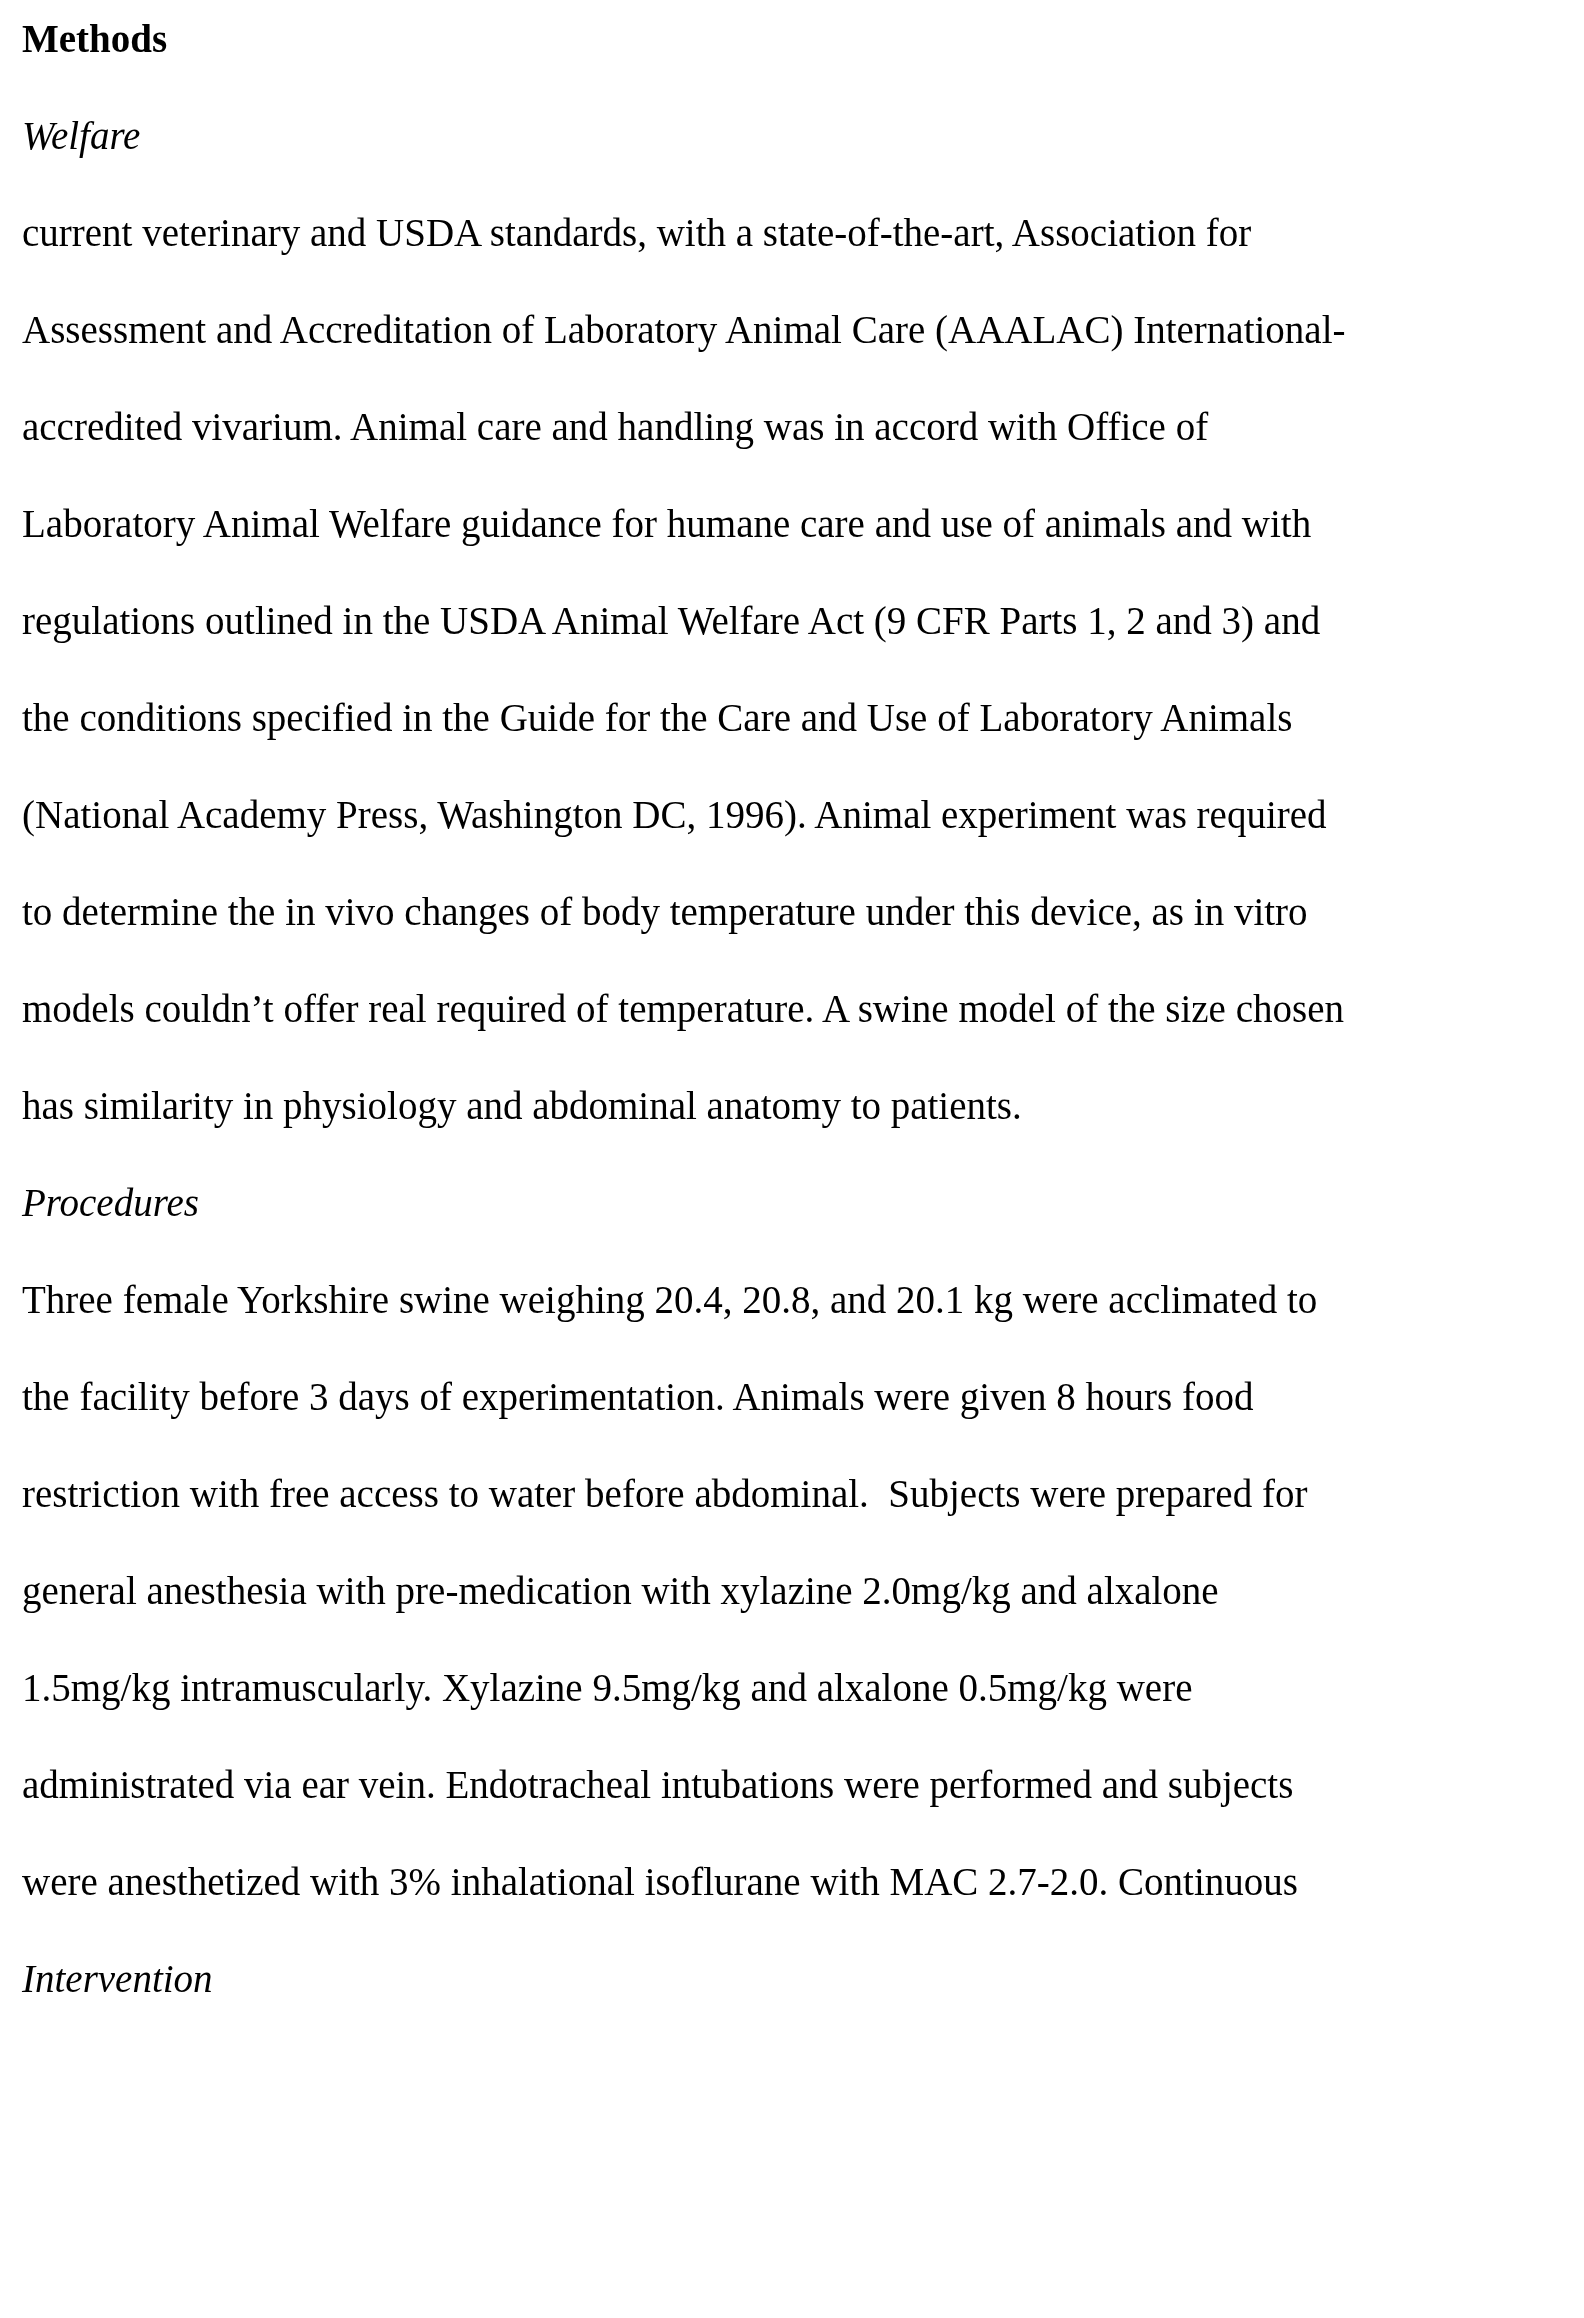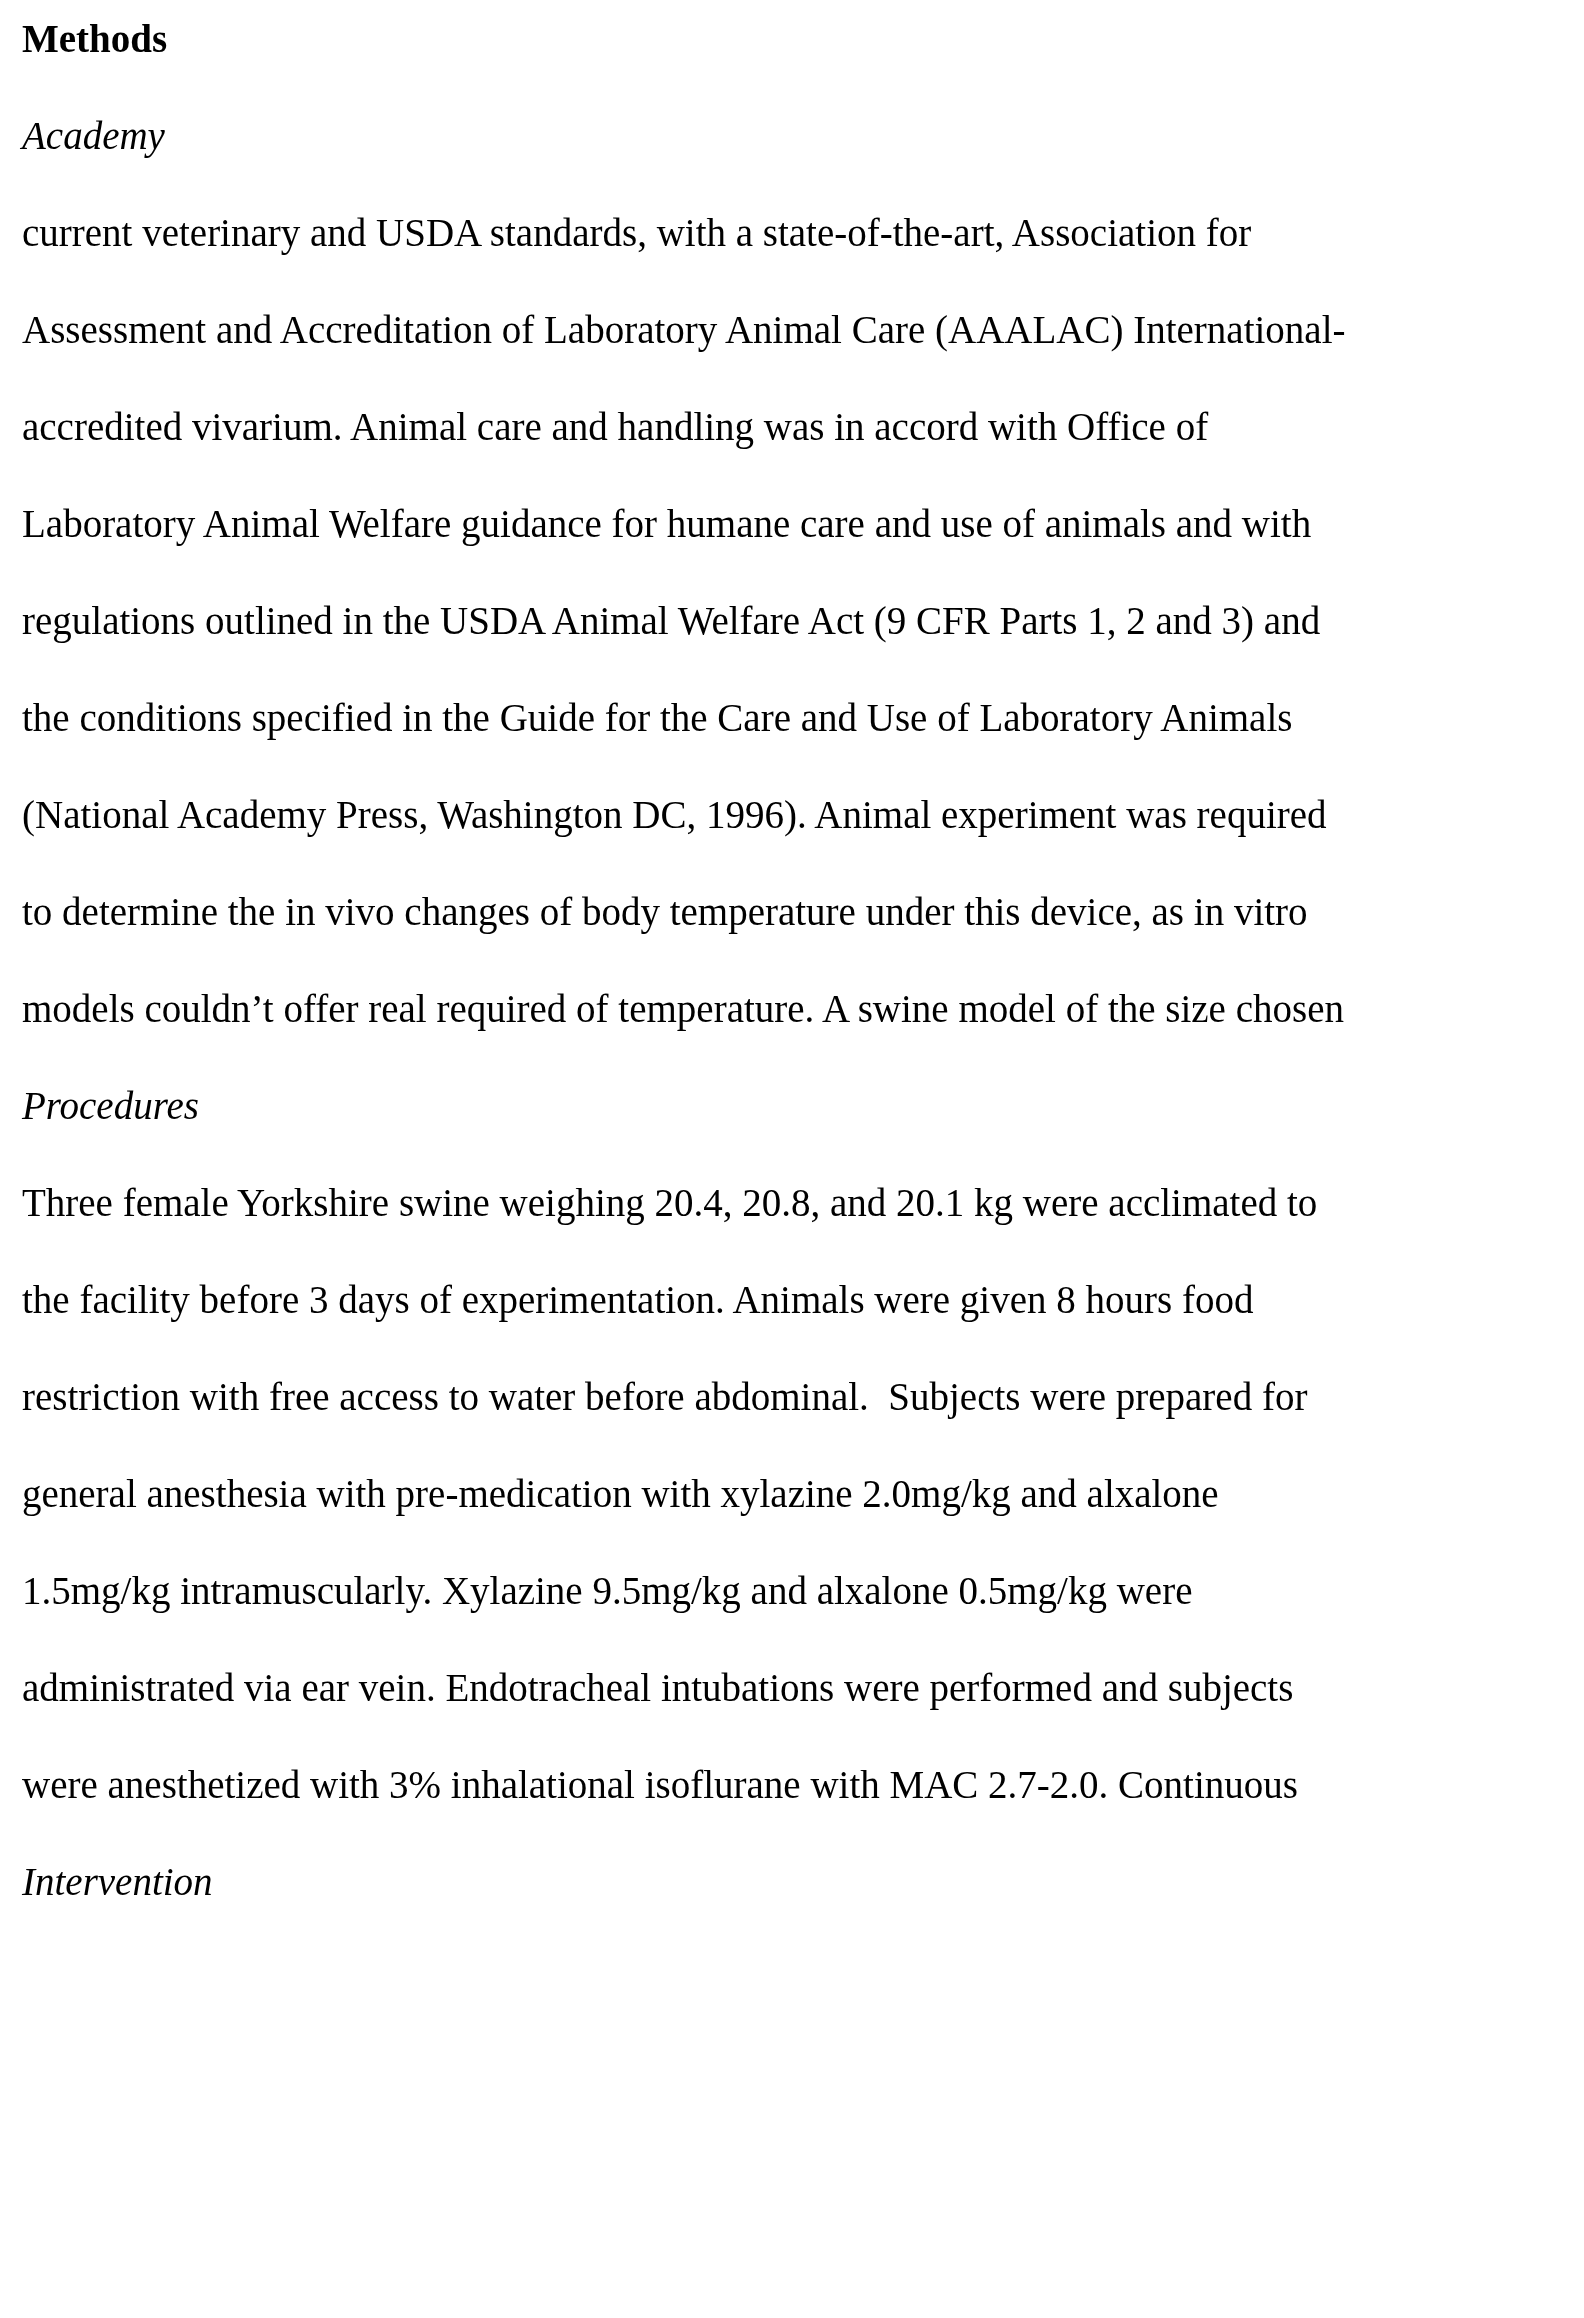--- a/index.html
+++ b/index.html
@@ -32,30 +32,31 @@
   }
   .line--subheading {
     font-style: italic;
   }
 </style>
 </head>
 <body>
 
 <div class="page">
   <div class="line line--heading">Methods</div>
-  <div class="line line--subheading">Academy</div>
+  <div class="line line--subheading">Welfare</div>
   <div class="line line--body">current veterinary and USDA standards, with a state-of-the-art, Association for</div>
   <div class="line line--body">Assessment and Accreditation of Laboratory Animal Care (AAALAC) International-</div>
   <div class="line line--body">accredited vivarium. Animal care and handling was in accord with Office of</div>
   <div class="line line--body">Laboratory Animal Welfare guidance for humane care and use of animals and with</div>
   <div class="line line--body">regulations outlined in the USDA Animal Welfare Act (9 CFR Parts 1, 2 and 3) and</div>
   <div class="line line--body">the conditions specified in the Guide for the Care and Use of Laboratory Animals</div>
   <div class="line line--body">(National Academy Press, Washington DC, 1996). Animal experiment was required</div>
   <div class="line line--body">to determine the in vivo changes of body temperature under this device, as in vitro</div>
   <div class="line line--body">models couldn’t offer real required of temperature. A swine model of the size chosen</div>
+  <div class="line line--body">has similarity in physiology and abdominal anatomy to patients.</div>
   <div class="line line--subheading">Procedures</div>
   <div class="line line--body">Three female Yorkshire swine weighing 20.4, 20.8, and 20.1 kg were acclimated to</div>
   <div class="line line--body">the facility before 3 days of experimentation. Animals were given 8 hours food</div>
   <div class="line line--body">restriction with free access to water before abdominal.  Subjects were prepared for</div>
   <div class="line line--body">general anesthesia with pre-medication with xylazine 2.0mg/kg and alxalone</div>
   <div class="line line--body">1.5mg/kg intramuscularly. Xylazine 9.5mg/kg and alxalone 0.5mg/kg were</div>
   <div class="line line--body">administrated via ear vein. Endotracheal intubations were performed and subjects</div>
   <div class="line line--body">were anesthetized with 3% inhalational isoflurane with MAC 2.7-2.0. Continuous</div>
   <div class="line line--subheading">Intervention</div>
 </div>

